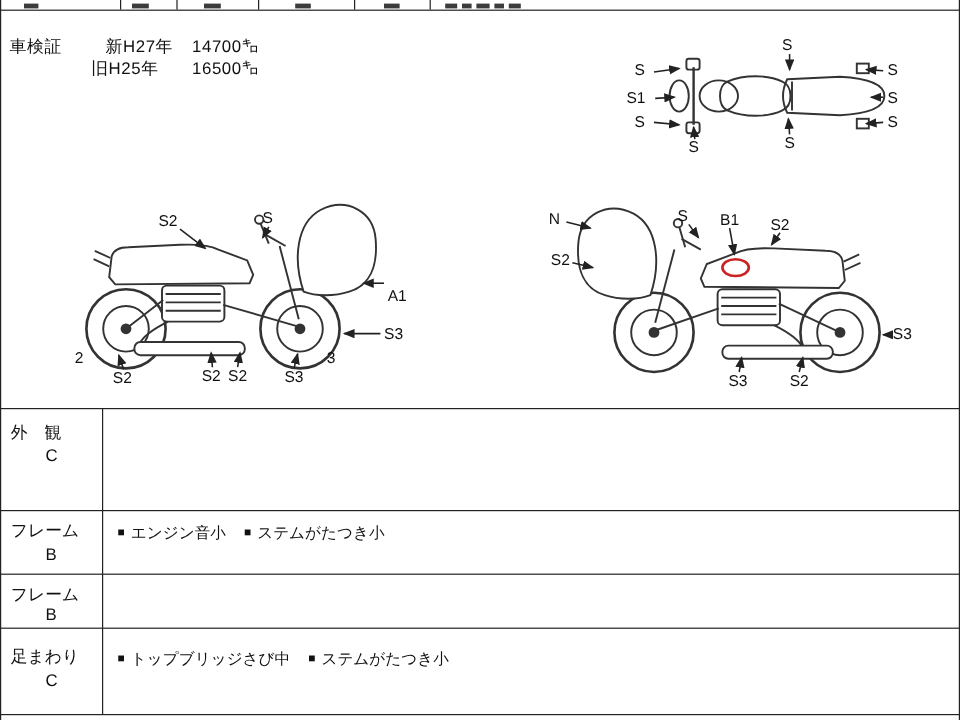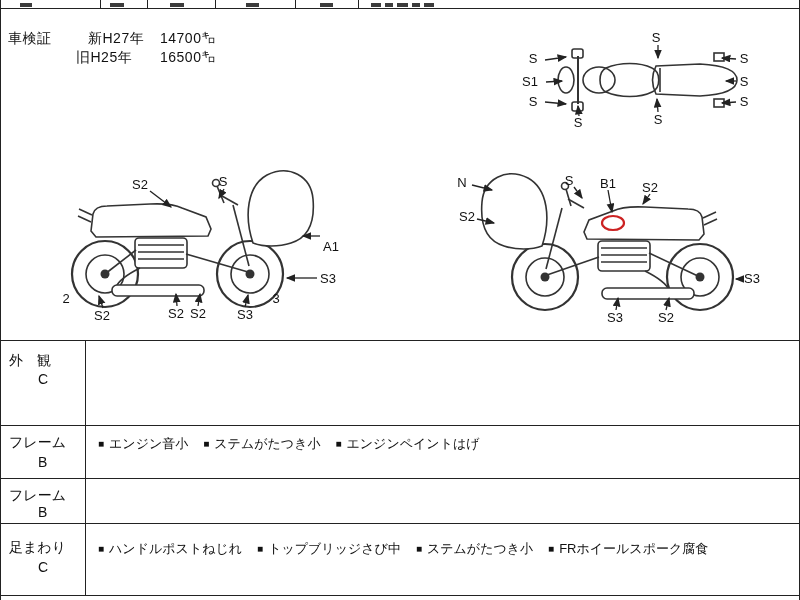--- a/index.html
+++ b/index.html
@@ -196,33 +196,30 @@
     <span class="cond-cat" style="top:12px">外　観</span>
     <span class="cond-grade" style="top:31px">C</span>
   </div>
 
   <div class="cond-row" style="top:425px;height:53px">
     <span class="cond-cat">フレーム</span>
     <span class="cond-grade">B</span>
     <div class="cond-notes">
       <span class="note"><span class="bullet">■</span><span>エンジン音小</span></span>
       <span class="note"><span class="bullet">■</span><span>ステムがたつき小</span></span>
-      <span class="note"><span class="bullet">■</span><span>エンジンペイントはげ</span></span>
     </div>
   </div>
 
   <div class="cond-row" style="top:478px;height:45px">
     <span class="cond-cat">フレーム</span>
     <span class="cond-grade" style="top:26px">B</span>
   </div>
 
   <div class="cond-row" style="top:530px;height:72px">
     <span class="cond-cat">足まわり</span>
     <span class="cond-grade">C</span>
     <div class="cond-notes">
-      <span class="note"><span class="bullet">■</span><span>ハンドルポストねじれ</span></span>
       <span class="note"><span class="bullet">■</span><span>トップブリッジさび中</span></span>
       <span class="note"><span class="bullet">■</span><span>ステムがたつき小</span></span>
-      <span class="note"><span class="bullet">■</span><span>FRホイールスポーク腐食</span></span>
     </div>
   </div>
 
 </div>
 
 </body></html>

